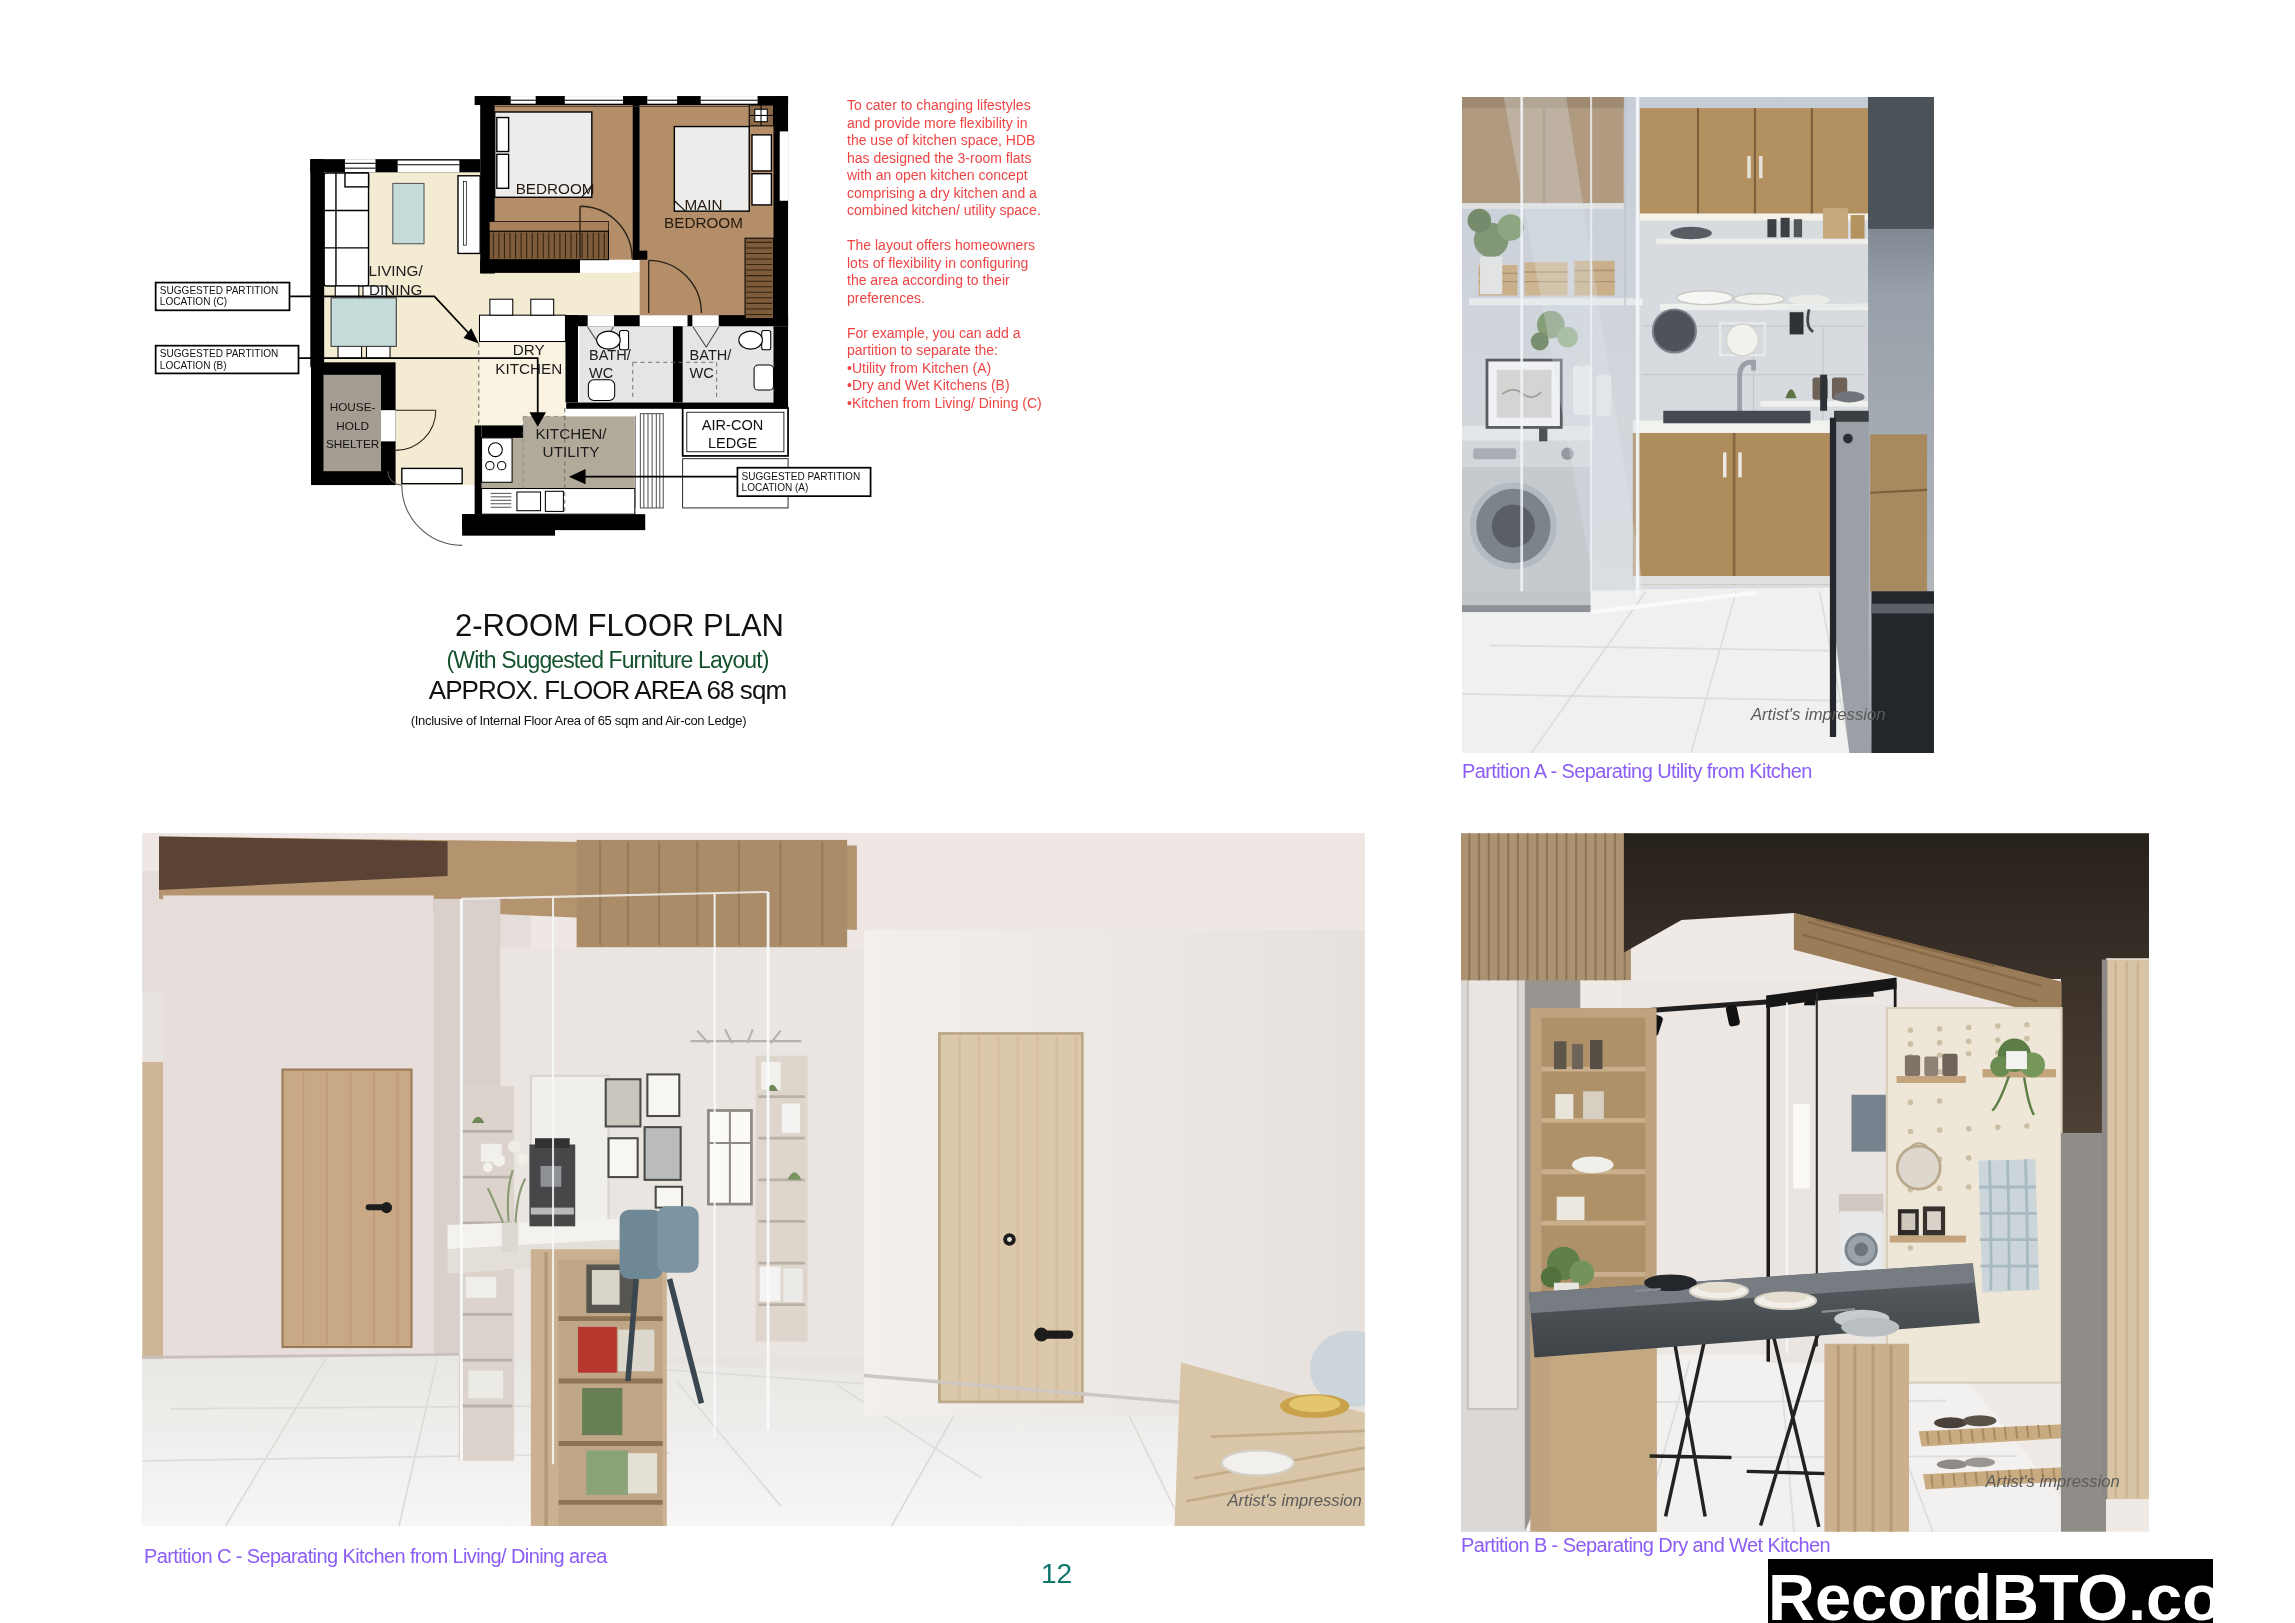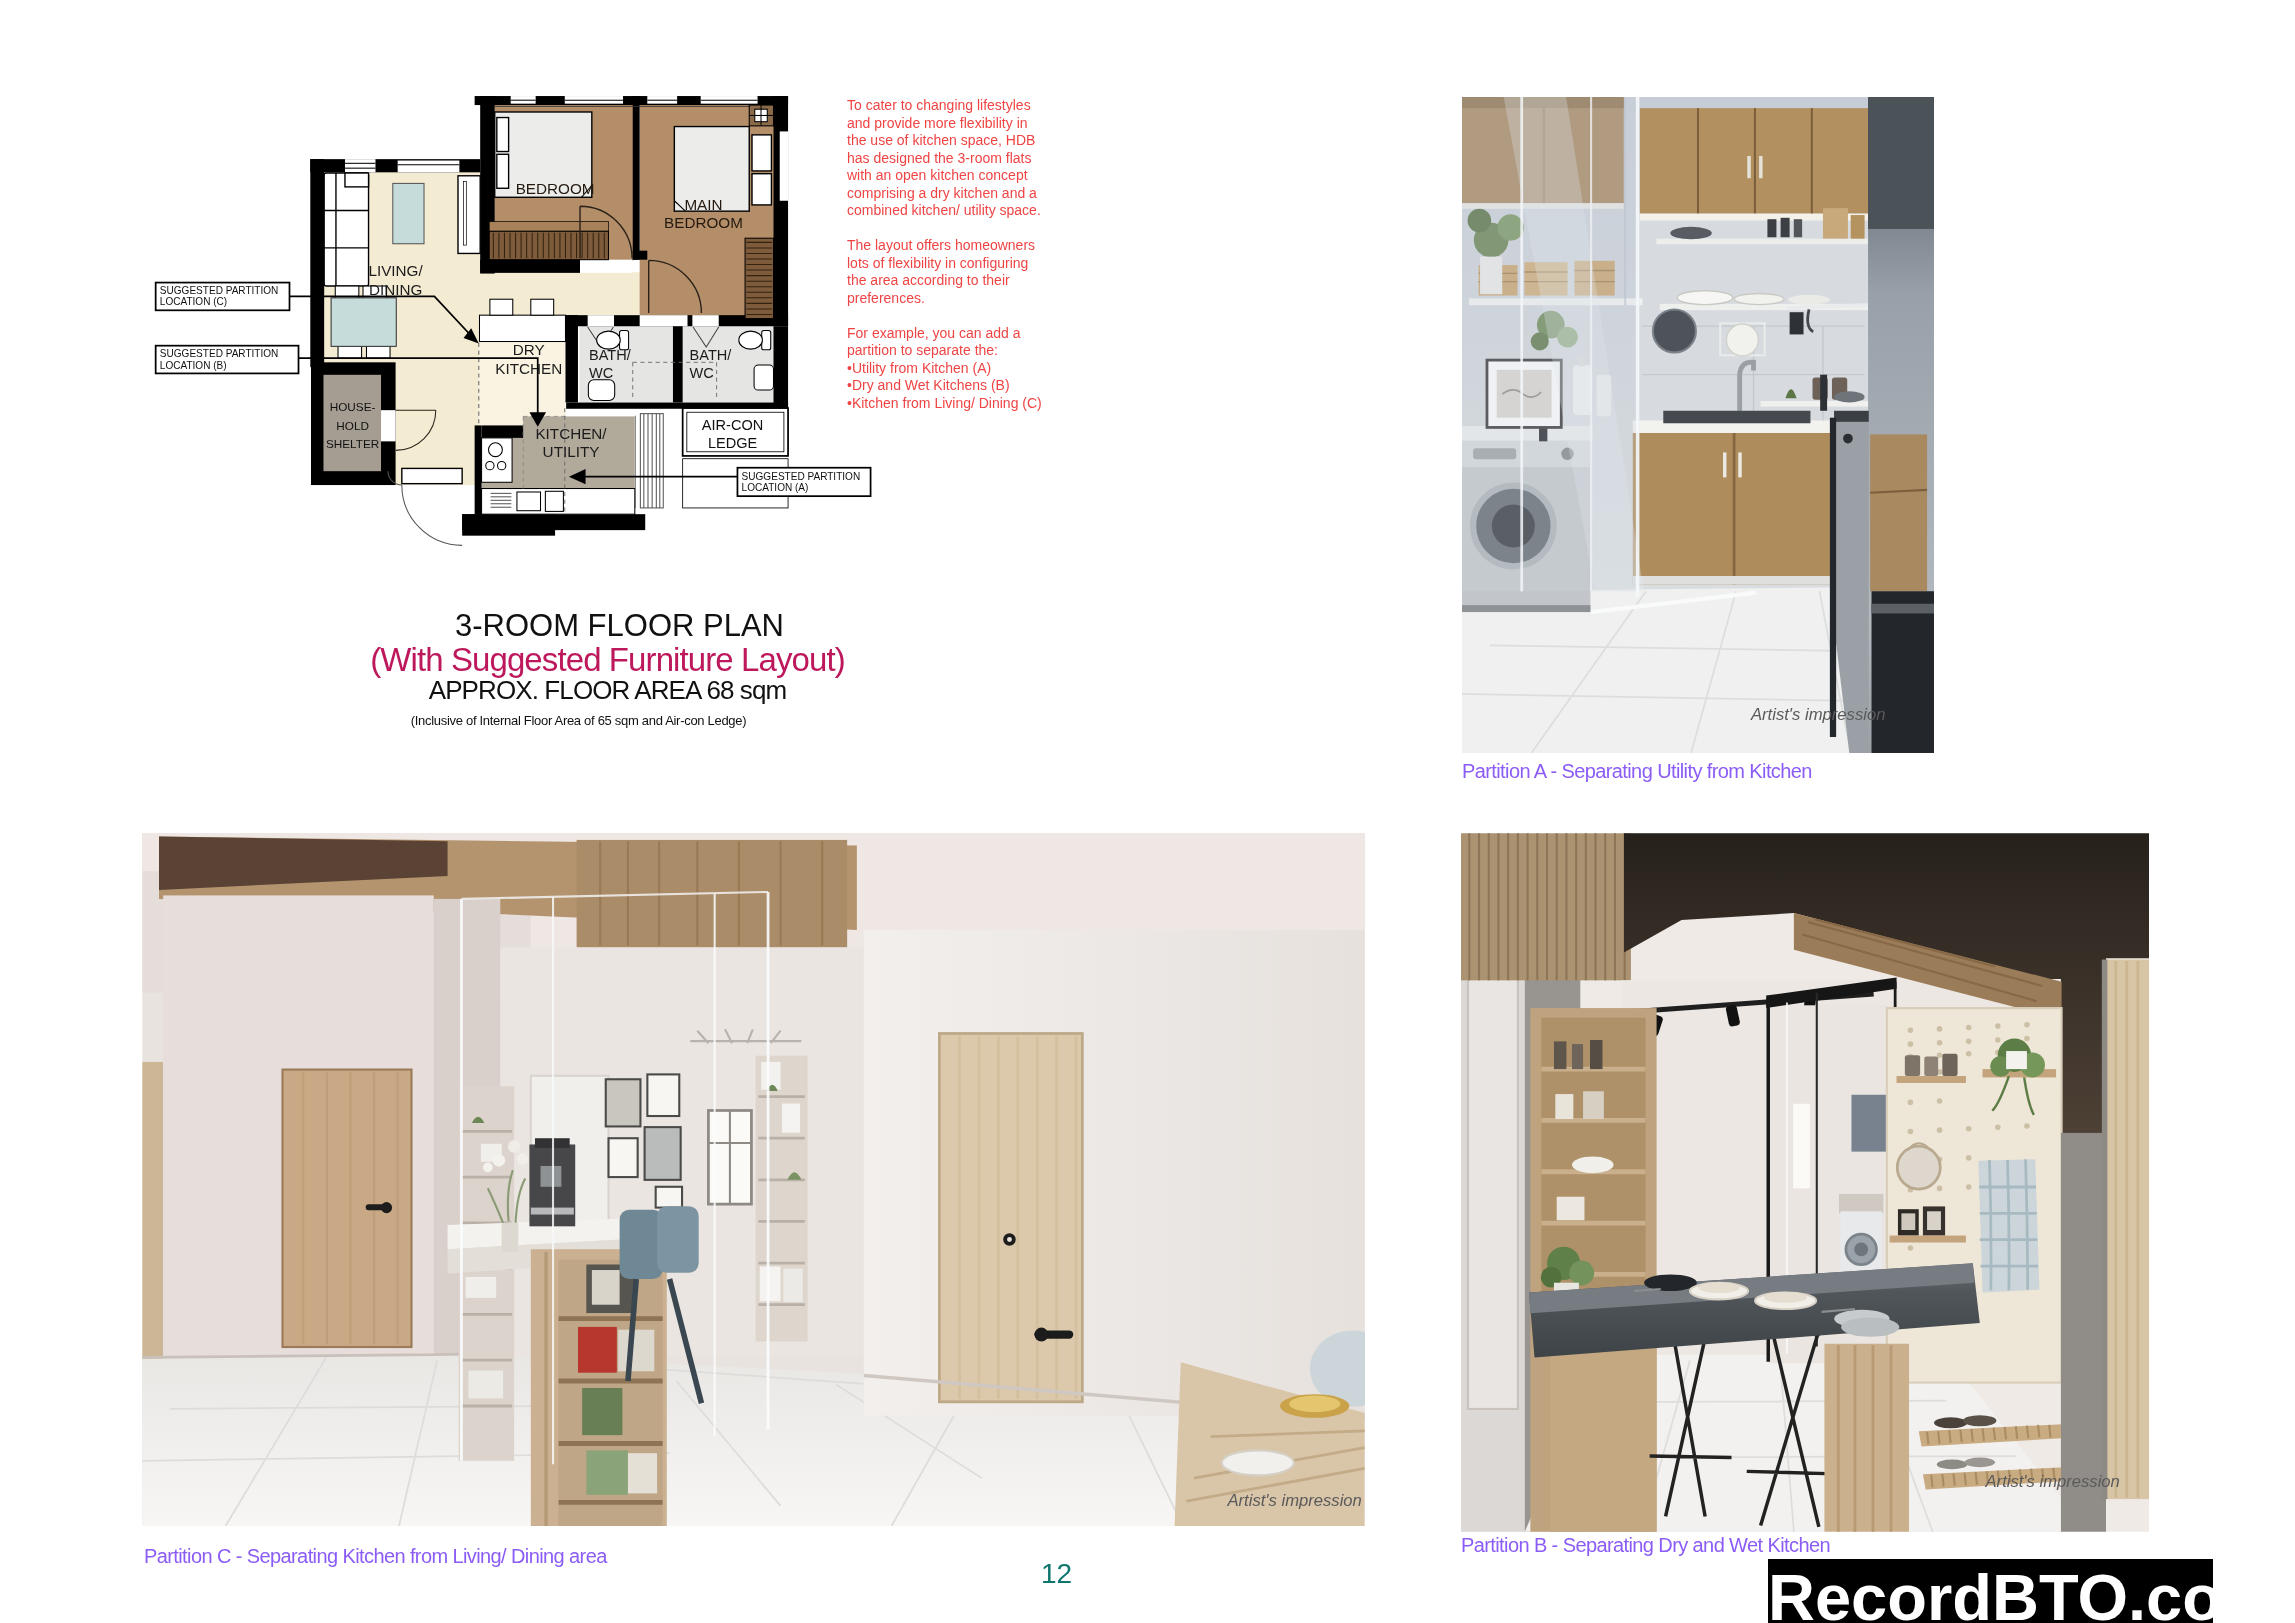--- a/index.html
+++ b/index.html
@@ -279,22 +279,22 @@
 the area according to their<br>
 preferences.<br>
 <br>
 For example, you can add a<br>
 partition to separate the:<br>
 •Utility from Kitchen (A)<br>
 •Dry and Wet Kitchens (B)<br>
 •Kitchen from Living/ Dining (C)
 </div>
 
-<div class="abs" style="left:203px;top:610px;width:833px;text-align:center;color:#111;font-size:31px;line-height:31px;">3-ROOM FLOOR PLAN</div>
-<div class="abs" style="left:191px;top:647px;width:833px;text-align:center;color:#be185d;font-size:33px;line-height:26px;letter-spacing:-0.9px;">(With Suggested Furniture Layout)</div>
+<div class="abs" style="left:203px;top:610px;width:833px;text-align:center;color:#111;font-size:31px;line-height:31px;">2-ROOM FLOOR PLAN</div>
+<div class="abs" style="left:191px;top:647px;width:833px;text-align:center;color:#14532d;font-size:23px;line-height:26px;letter-spacing:-0.9px;">(With Suggested Furniture Layout)</div>
 <div class="abs" style="left:191px;top:677px;width:833px;text-align:center;color:#111;font-size:26px;line-height:26px;letter-spacing:-0.9px;">APPROX. FLOOR AREA 68 sqm</div>
 <div class="abs" style="left:162px;top:711px;width:833px;text-align:center;color:#111;font-size:13px;line-height:19.4px;letter-spacing:-0.3px;">(Inclusive of Internal Floor Area of 65 sqm and Air-con Ledge)</div>
 
 <svg class="abs" style="left:1462px;top:97px;" width="472" height="656" viewBox="0 0 680 945">
   <defs>
     <linearGradient id="aw" x1="0" y1="0" x2="0" y2="1">
       <stop offset="0" stop-color="#c6ccd5"></stop>
         <stop offset="0.5" stop-color="#d4d8dc"></stop>
         <stop offset="1" stop-color="#e0e2e3"></stop>
     </linearGradient>

